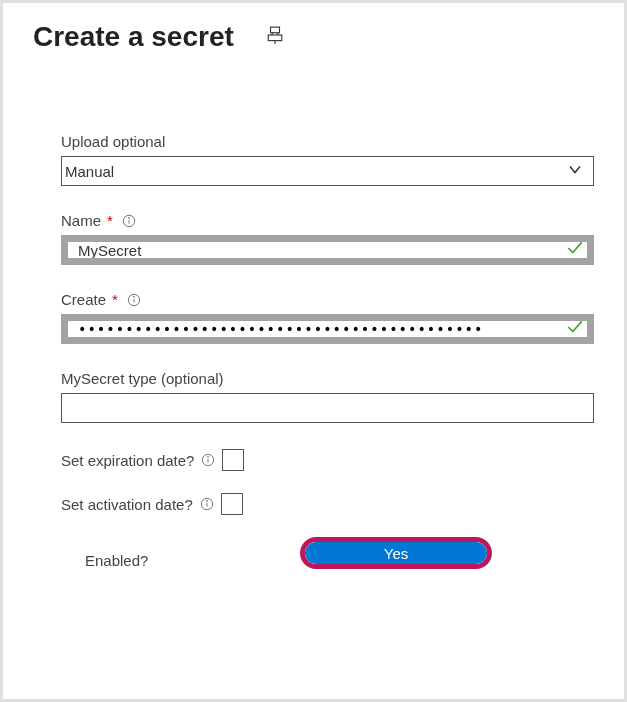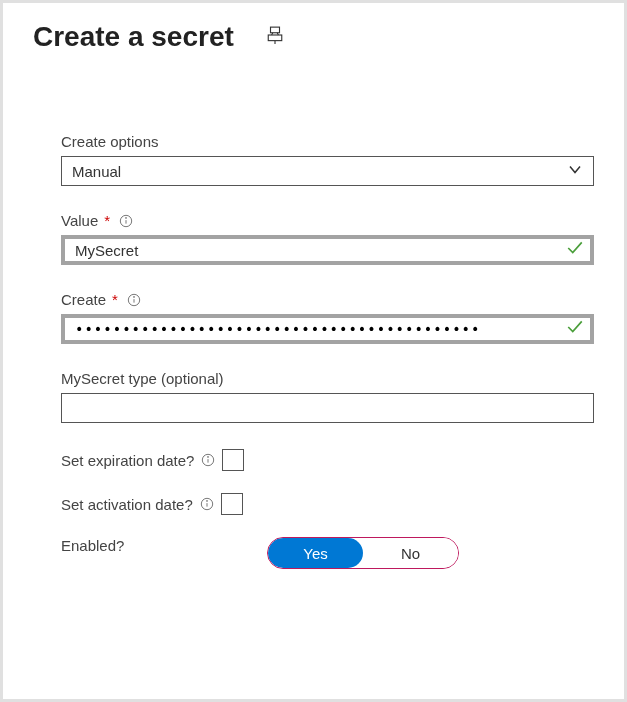--- a/index.html
+++ b/index.html
@@ -61,21 +61,21 @@
     .info-icon svg {
       width: 14px;
       height: 14px;
     }
     .select-wrap {
       position: relative;
       border: 1px solid #555;
       height: 30px;
       display: flex;
       align-items: center;
-      padding: 0 10px;
+      padding: 0 3px;
       font-size: 15px;
       color: #333;
       background: #fff;
       cursor: pointer;
     }
     .select-wrap .chevron {
       position: absolute;
       right: 10px;
       top: 50%;
       transform: translateY(-50%);
@@ -84,21 +84,21 @@
       width: 100%;
       height: 30px;
       border: 1px solid #555;
       padding: 0 10px;
       font-size: 15px;
       color: #333;
       background: #fff;
       outline: none;
     }
     .text-input.valid {
-      border: 4px solid #a3a3a3;
+      border: 7px solid #a3a3a3;
       padding-right: 32px;
     }
     .input-wrap {
       position: relative;
     }
     .check-icon {
       position: absolute;
       right: 10px;
       top: 50%;
       transform: translateY(-50%);
@@ -121,31 +121,32 @@
     .checkbox {
       width: 22px;
       height: 22px;
       border: 1px solid #555;
       background: #fff;
       margin-left: 6px;
       cursor: pointer;
     }
     .enabled-row {
       display: flex;
-      align-items: flex-start;
-      gap: 6px;
+      align-items: flex-end;
+      gap: 15px;
+      margin-left: 24px;
     }
     .enabled-label {
       font-size: 15px;
       color: #444;
       width: 200px;
     }
     .toggle-pill {
       display: flex;
-      border: 1px solid #be185d;
+      border: 5px solid #be185d;
       border-radius: 18px;
       overflow: hidden;
       width: 192px;
       height: 32px;
     }
     .toggle-opt {
       flex: 1;
       display: flex;
       align-items: center;
       justify-content: center;
@@ -175,34 +176,34 @@
         <line x1="6" y1="6" x2="5" y2="8"></line>
         <line x1="10" y1="6" x2="11" y2="8"></line>
         <line x1="8" y1="13" x2="8" y2="16"></line>
       </svg>
     </span>
   </div>
 
   <div class="form-area">
 
     <div class="field-group">
-      <div class="field-label">Create options</div>
+      <div class="field-label">Upload optional</div>
       <div class="select-wrap">
         <span>Manual</span>
         <span class="chevron">
           <svg width="16" height="16" viewBox="0 0 16 16" fill="none" stroke="#333" stroke-width="1.5">
             <polyline points="3,5 8,11 13,5"></polyline>
           </svg>
         </span>
       </div>
     </div>
 
     <div class="field-group">
       <div class="field-label">
-        <span>Value</span>
+        <span>Name</span>
         <span class="req">*</span>
         <span class="info-icon">
           <svg viewBox="0 0 16 16" fill="none" stroke="#666" stroke-width="1">
             <circle cx="8" cy="8" r="6.5"></circle>
             <line x1="8" y1="7" x2="8" y2="11"></line>
             <circle cx="8" cy="4.5" r="0.5" fill="#666"></circle>
           </svg>
         </span>
       </div>
       <div class="input-wrap">
@@ -265,18 +266,17 @@
           <circle cx="8" cy="4.5" r="0.5" fill="#666"></circle>
         </svg>
       </span>
       <div class="checkbox"></div>
     </div>
 
     <div class="enabled-row">
       <span class="enabled-label">Enabled?</span>
       <div class="toggle-pill">
         <div class="toggle-opt active">Yes</div>
-        <div class="toggle-opt inactive">No</div>
       </div>
     </div>
 
   </div>
 </div>
 
 </body></html>

